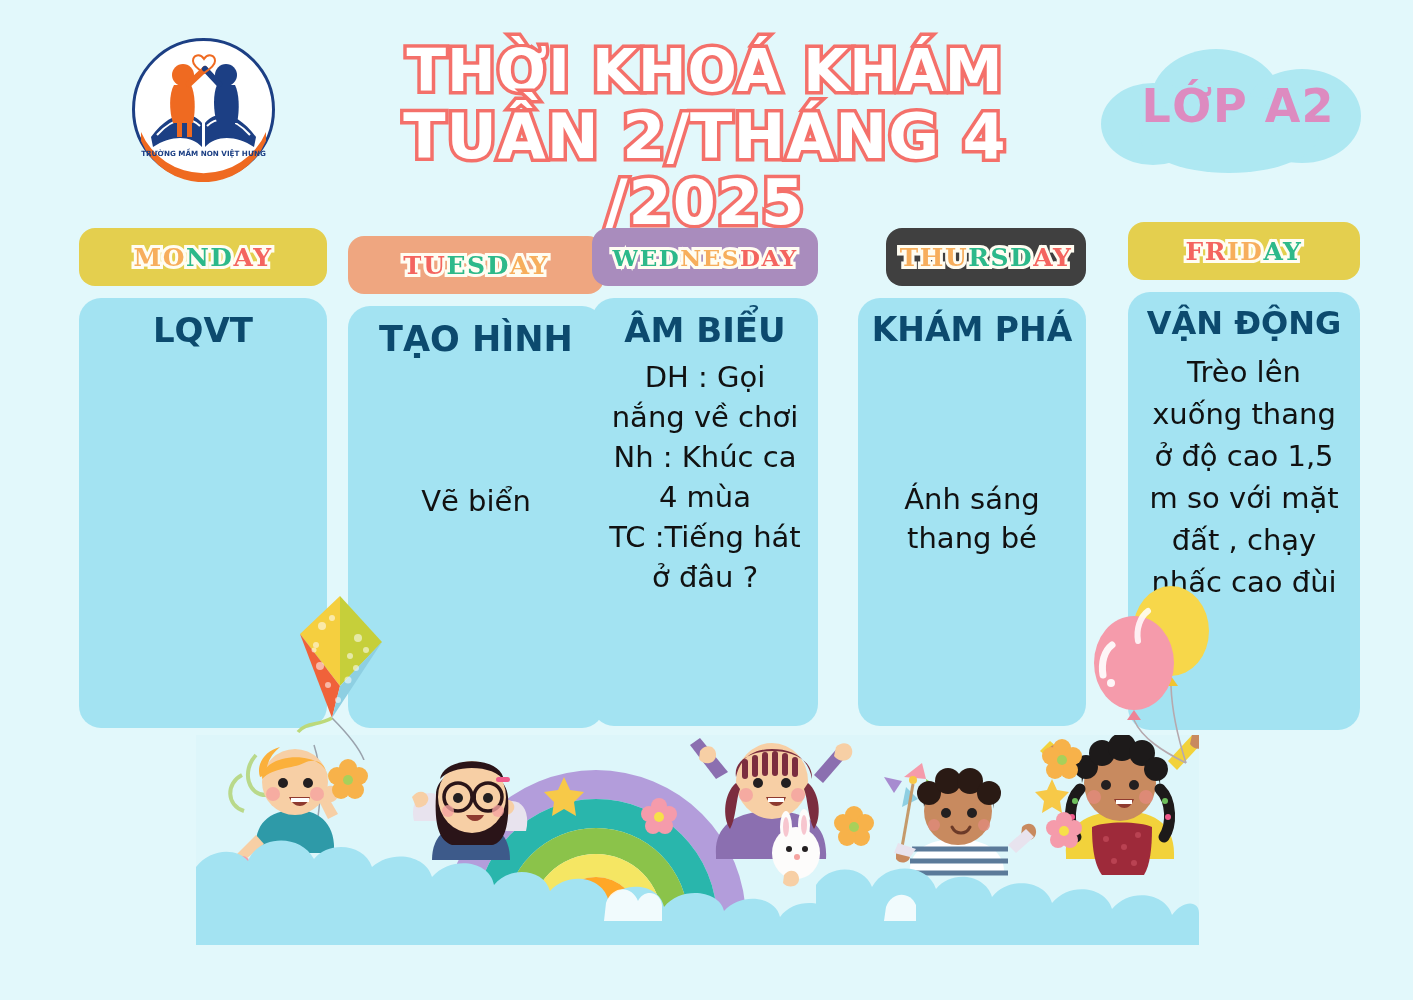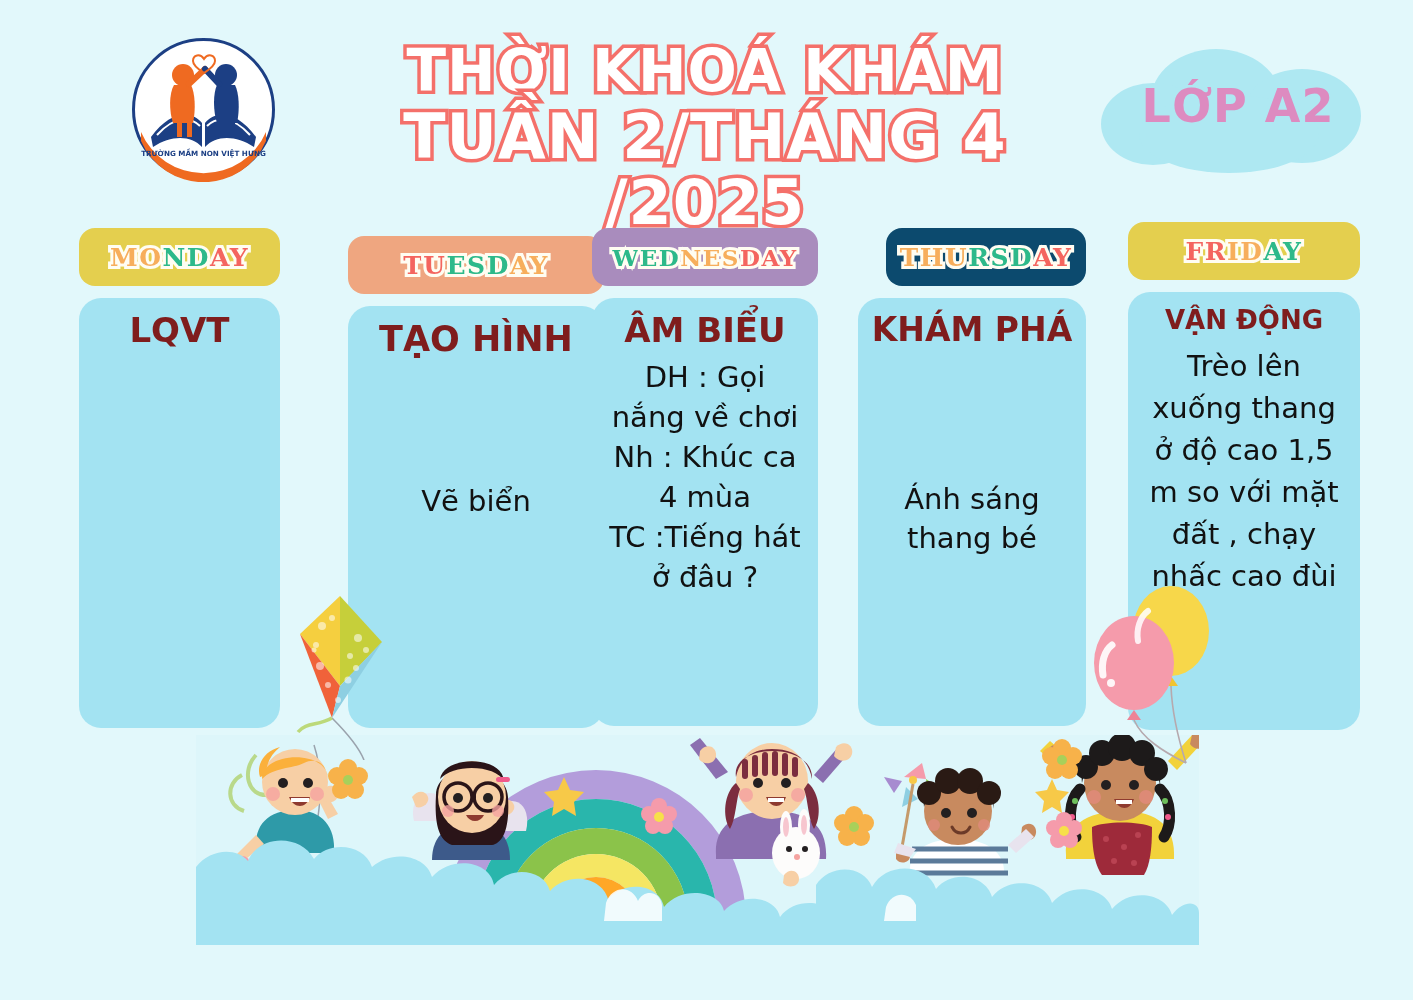--- a/index.html
+++ b/index.html
@@ -58,21 +58,21 @@
     background:#a3e3f2;
     border-radius:22px;
     padding:14px 8px 10px 8px;
     box-sizing:border-box;
     position:relative;
     overflow:hidden;
   }
   .subject{
     font-family:"DejaVu Sans", sans-serif;
     font-weight:bold;
-    color:#7f1d1d;
+    color:#0c4a6e;
     text-align:center;
     line-height:1.1;
   }
   .lesson{
     font-family:"DejaVu Sans", sans-serif;
     color:#111111;
     text-align:center;
     line-height:1.35;
     padding:0 4px;
   }
@@ -126,21 +126,21 @@
   <div class="cloud-badge">
     <div class="c" style="left:58px;top:16px;width:130px;height:102px;"></div>
     <div class="c" style="left:8px;top:50px;width:104px;height:82px;"></div>
     <div class="c" style="left:150px;top:36px;width:118px;height:94px;"></div>
     <div class="c" style="left:46px;top:62px;width:180px;height:78px;"></div>
     <div class="badge-text">LỚP A2</div>
   </div>
 
   <div class="columns">
 
-    <div class="col" style="left:79px;width:201px;">
+    <div class="col" style="left:79px;width:248px;">
       <div class="daybar" style="background:#e4cf4e;">
         <div class="daylabel"><span style="color: rgb(247, 174, 92);">M</span><span style="color: rgb(247, 174, 92);">O</span><span style="color: rgb(45, 185, 138);">N</span><span style="color: rgb(45, 185, 138);">D</span><span style="color: rgb(244, 101, 95);">A</span><span style="color: rgb(244, 101, 95);">Y</span></div>
       </div>
       <div class="card centerfill" style="height:430px;">
         <div class="subject" style="font-size:34px;">LQVT</div>
         <div class="spacer"></div>
         <div class="spacer"></div>
       </div>
     </div>
 
@@ -162,37 +162,37 @@
       </div>
       <div class="card" style="height:428px;">
         <div class="subject" style="font-size:34px;margin-bottom:8px;">ÂM BIỂU</div>
         <div class="lesson" style="font-size:29px;white-space:pre-line;line-height:1.38;">DH : Gọi nắng về chơi
 Nh : Khúc ca 4 mùa
 TC :Tiếng hát ở đâu ?</div>
       </div>
     </div>
 
     <div class="col" style="left:858px;width:228px;top:228px;">
-      <div class="daybar" style="background:#0c4a6e;margin-left:28px;">
+      <div class="daybar" style="background:#404040;margin-left:28px;">
         <div class="daylabel"><span style="color: rgb(247, 174, 92);">T</span><span style="color: rgb(247, 174, 92);">H</span><span style="color: rgb(247, 174, 92);">U</span><span style="color: rgb(45, 185, 138);">R</span><span style="color: rgb(45, 185, 138);">S</span><span style="color: rgb(45, 185, 138);">D</span><span style="color: rgb(244, 101, 95);">A</span><span style="color: rgb(244, 101, 95);">Y</span></div>
       </div>
       <div class="card centerfill" style="height:428px;">
         <div class="subject" style="font-size:33px;">KHÁM PHÁ</div>
         <div class="spacer"></div>
         <div class="lesson" style="font-size:29px;">Ánh sáng thang bé</div>
         <div class="spacer" style="flex:1.2;"></div>
       </div>
     </div>
 
     <div class="col" style="left:1128px;width:232px;top:222px;">
       <div class="daybar" style="background:#e4cf4e;">
         <div class="daylabel"><span style="color: rgb(244, 101, 95);">F</span><span style="color: rgb(244, 101, 95);">R</span><span style="color: rgb(247, 174, 92);">I</span><span style="color: rgb(247, 174, 92);">D</span><span style="color: rgb(45, 185, 138);">A</span><span style="color: rgb(45, 185, 138);">Y</span></div>
       </div>
       <div class="card" style="height:438px;">
-        <div class="subject" style="font-size:26px;margin-bottom:10px;">VẬN ĐỘNG</div>
+        <div class="subject" style="font-size:32px;margin-bottom:10px;">VẬN ĐỘNG</div>
         <div class="lesson" style="font-size:29px;line-height:1.45;">Trèo lên xuống thang ở độ  cao 1,5 m so với mặt đất , chạy nhấc cao đùi</div>
       </div>
     </div>
 
   </div>
 
   <div class="kite">
     <svg width="120" height="170" viewBox="0 0 120 170">
       <path d="M48 6 L90 52 L48 96 Z" fill="#c6cf3a"></path>
       <path d="M48 6 L8 44 L48 96 Z" fill="#f5cf3f"></path>

